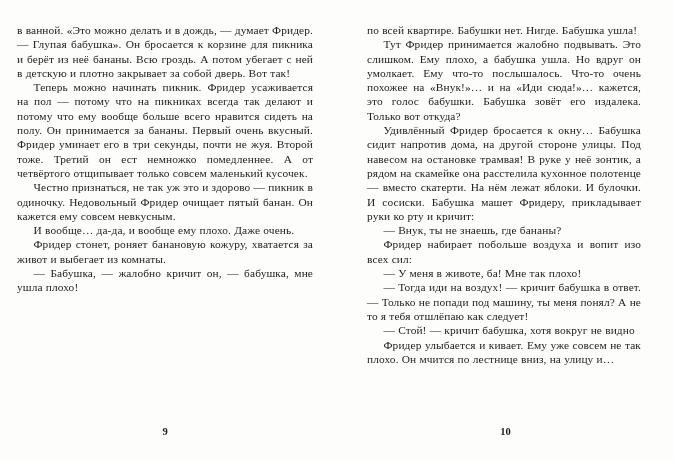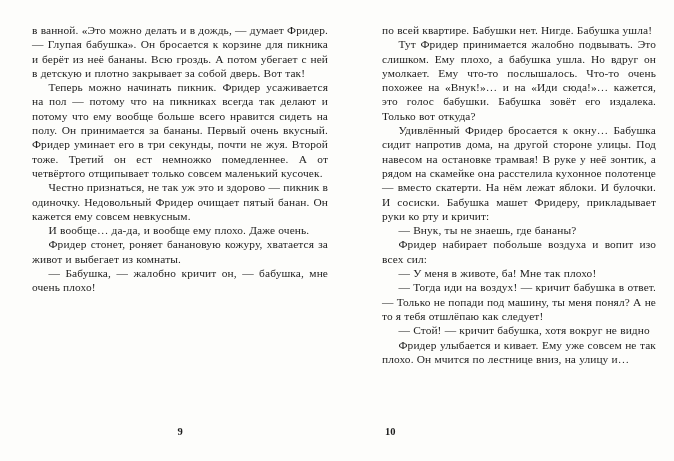--- a/index.html
+++ b/index.html
@@ -11,21 +11,21 @@
   }
   body {
     font-family: "Liberation Serif", "DejaVu Serif", serif;
     color: #1d1d1d;
   }
   .spread {
     position: relative;
     width: 674px;
     height: 461px;
     display: flex;
-    padding: 23px 0 0 32px;
+    padding: 23px 0 0 17px;
   }
   .page {
     position: relative;
     height: 438px;
   }
   .page-left  { width: 296px; margin-right: 54px; }
   .page-right { width: 274px; }
   .text-block p {
     font-size: 11.4px;
     line-height: 14.3px;
@@ -38,35 +38,35 @@
   .page-number {
     position: absolute;
     bottom: 24px;
     left: 0;
     width: 100%;
     font-size: 10.5px;
     font-weight: bold;
     color: #1d1d1d;
   }
   .page-left  .page-number { text-align: center; }
-  .page-right .page-number { text-align: left; padding-left: 3px; }
+  .page-right .page-number { text-align: center; padding-left: 3px; }
 </style>
 </head>
 <body>
 
 <div class="spread">
 
   <section class="page page-left">
     <div class="text-block">
       <p class="continuation">в ванной. «Это можно делать и в дождь, — думает Фридер. — Глупая бабушка». Он бросается к корзине для пикника и берёт из неё бананы. Всю гроздь. А потом убегает с ней в детскую и плотно закрывает за собой дверь. Вот так!</p>
       <p>Теперь можно начинать пикник. Фридер усаживается на пол — потому что на пикниках всегда так делают и потому что ему вообще больше всего нравится сидеть на полу. Он принимается за бананы. Первый очень вкусный. Фридер уминает его в три секунды, почти не жуя. Второй тоже. Третий он ест немножко помедленнее. А от четвёртого отщипывает только совсем маленький кусочек.</p>
       <p>Честно признаться, не так уж это и здорово — пикник в одиночку. Недовольный Фридер очищает пятый банан. Он кажется ему совсем невкусным.</p>
       <p>И вообще… да-да, и вообще ему плохо. Даже очень.</p>
       <p>Фридер стонет, роняет банановую кожуру, хватается за живот и выбегает из комнаты.</p>
-      <p>— Бабушка, — жалобно кричит он, — бабушка, мне очень плохо!</p>
+      <p>— Бабушка, — жалобно кричит он, — бабушка, мне ушла плохо!</p>
     </div>
     <div class="page-number">9</div>
   </section>
 
   <section class="page page-right">
     <div class="text-block">
       <p class="continuation">по всей квартире. Бабушки нет. Нигде. Бабушка ушла!</p>
       <p>Тут Фридер принимается жалобно подвывать. Это слишком. Ему плохо, а бабушка ушла. Но вдруг он умолкает. Ему что-то послышалось. Что-то очень похожее на «Внук!»… и на «Иди сюда!»… кажется, это голос бабушки. Бабушка зовёт его издалека. Только вот откуда?</p>
       <p>Удивлённый Фридер бросается к окну… Бабушка сидит напротив дома, на другой стороне улицы. Под навесом на остановке трамвая! В руке у неё зонтик, а рядом на скамейке она расстелила кухонное полотенце — вместо скатерти. На нём лежат яблоки. И булочки. И сосиски. Бабушка машет Фридеру, прикладывает руки ко рту и кричит:</p>
       <p>— Внук, ты не знаешь, где бананы?</p>

